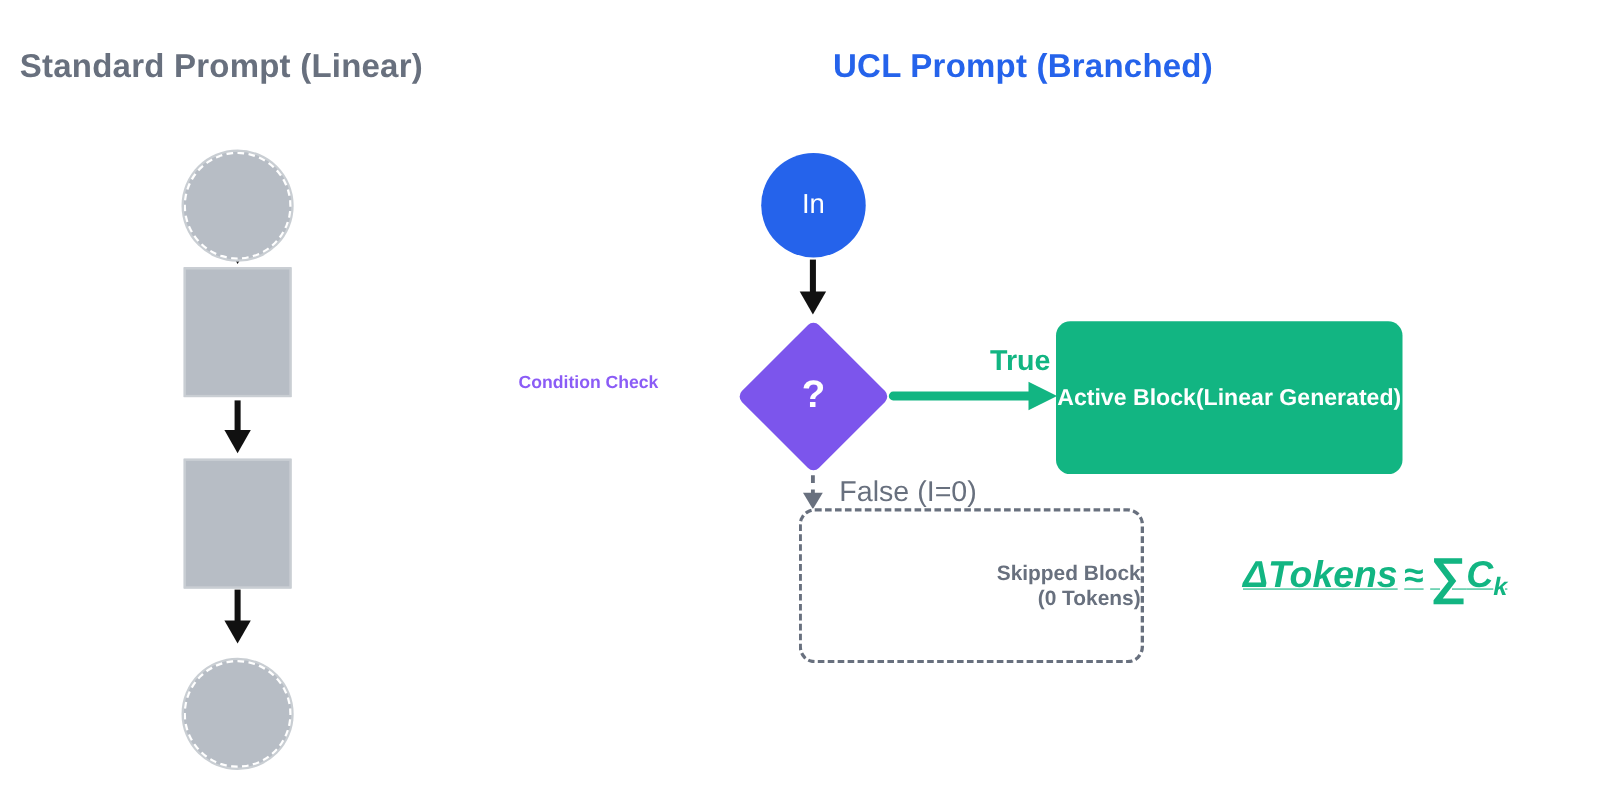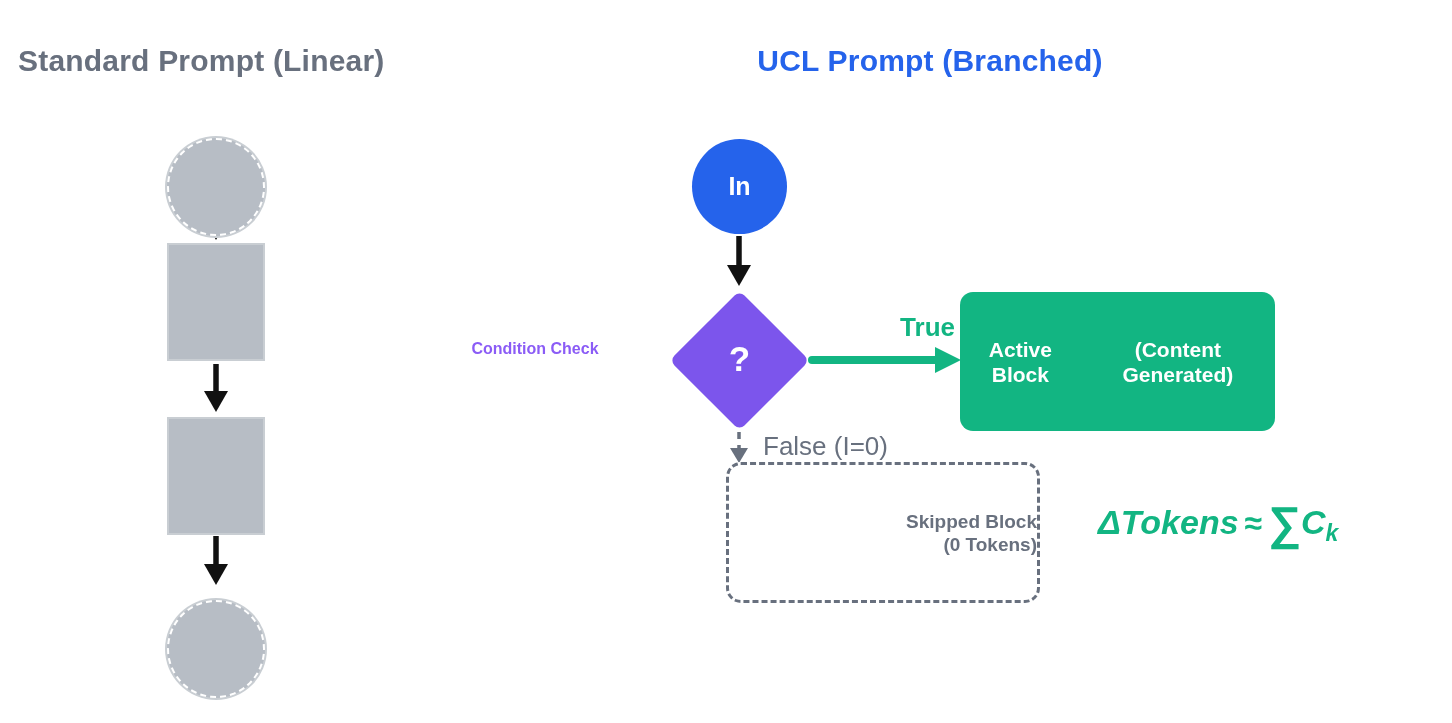--- a/index.html
+++ b/index.html
@@ -13,40 +13,40 @@
   .title-left{left:18px;top:44px;color:var(--gray-text);}
   .title-right{left:700px;top:44px;width:460px;text-align:center;color:var(--blue);}
 
   
   .gray-circle{width:94px;height:94px;border-radius:50%;background:var(--shape-gray);
     border:2px dashed #ffffff;box-shadow:0 0 0 2px var(--shape-border);box-sizing:content-box;}
   .gray-square{background:var(--shape-gray);border:2px solid var(--shape-border);box-sizing:content-box;}
 
   
   .in-circle{left:692px;top:139px;width:95px;height:95px;border-radius:50%;background:var(--blue);
-    display:flex;align-items:center;justify-content:center;color:#fff;font-weight:bold;font-size:25px;}
+    display:flex;align-items:center;justify-content:center;color:#fff;font-weight:normal;font-size:25px;}
   .diamond{left:690px;top:311px;width:99px;height:99px;background:var(--purple);
     transform:rotate(45deg);border-radius:7px;}
   .diamond-q{left:690px;top:309px;width:99px;height:99px;display:flex;align-items:center;justify-content:center;
     color:#fff;font-weight:bold;font-size:35px;}
   .condition-label{left:405px;top:337px;width:260px;text-align:center;color:var(--purple-text);
     font-weight:bold;font-size:16px;line-height:24px;}
   .true-label{left:855px;top:312px;width:100px;text-align:right;color:var(--green);
     font-weight:bold;font-size:26px;}
   .active-box{left:960px;top:292px;width:315px;height:139px;border-radius:13px;background:var(--green);
     display:flex;align-items:center;justify-content:center;
     color:#fff;font-weight:bold;font-size:21px;line-height:25px;text-align:center;}
   .false-label{left:763px;top:431px;color:var(--gray-text);font-weight:normal;font-size:26px;white-space:nowrap;}
   .skipped-box{left:726px;top:462px;width:308px;height:135px;border-radius:15px;
     border:3px dashed var(--gray-text);background:#ffffff;
     display:flex;flex-direction:column;align-items:flex-end;justify-content:center;
     color:var(--gray-text);font-weight:bold;font-size:19px;line-height:23px;text-align:center;}
 
   
-  .formula{left:1098px;top:496px;color:var(--green);font-weight:bold;white-space:nowrap;}
+  .formula{left:1130px;top:496px;color:var(--green);font-weight:bold;white-space:nowrap;text-decoration:underline;}
   .formula .f-italic{font-style:italic;font-size:34px;}
   .formula .f-approx{font-size:32px;padding:0 6px;}
   .formula .f-sum{font-size:46px;vertical-align:-5px;}
   .formula .f-base{font-style:italic;font-size:34px;}
   .formula .f-sub{font-style:italic;font-size:23px;vertical-align:-7px;}
 
   
   #arrows{position:absolute;left:0;top:0;pointer-events:none;}
   .stroke-black{stroke:var(--black);}
   .fill-black{fill:var(--black);}
@@ -107,21 +107,21 @@
   <div class="abs diamond-q">?</div>
 
   <div class="abs condition-label">
     <div>Condition Check</div>
   </div>
 
   <div class="abs true-label">True</div>
 
   <div class="abs active-box">
     <div>Active Block</div>
-    <div>(Content Generated)</div>
+    <div>(Linear Generated)</div>
   </div>
 
   <div class="abs false-label">False (I=0)</div>
 
   <div class="abs skipped-box">
     <div>Skipped Block</div>
     <div>(0 Tokens)</div>
   </div>
 
   <div class="abs formula">

